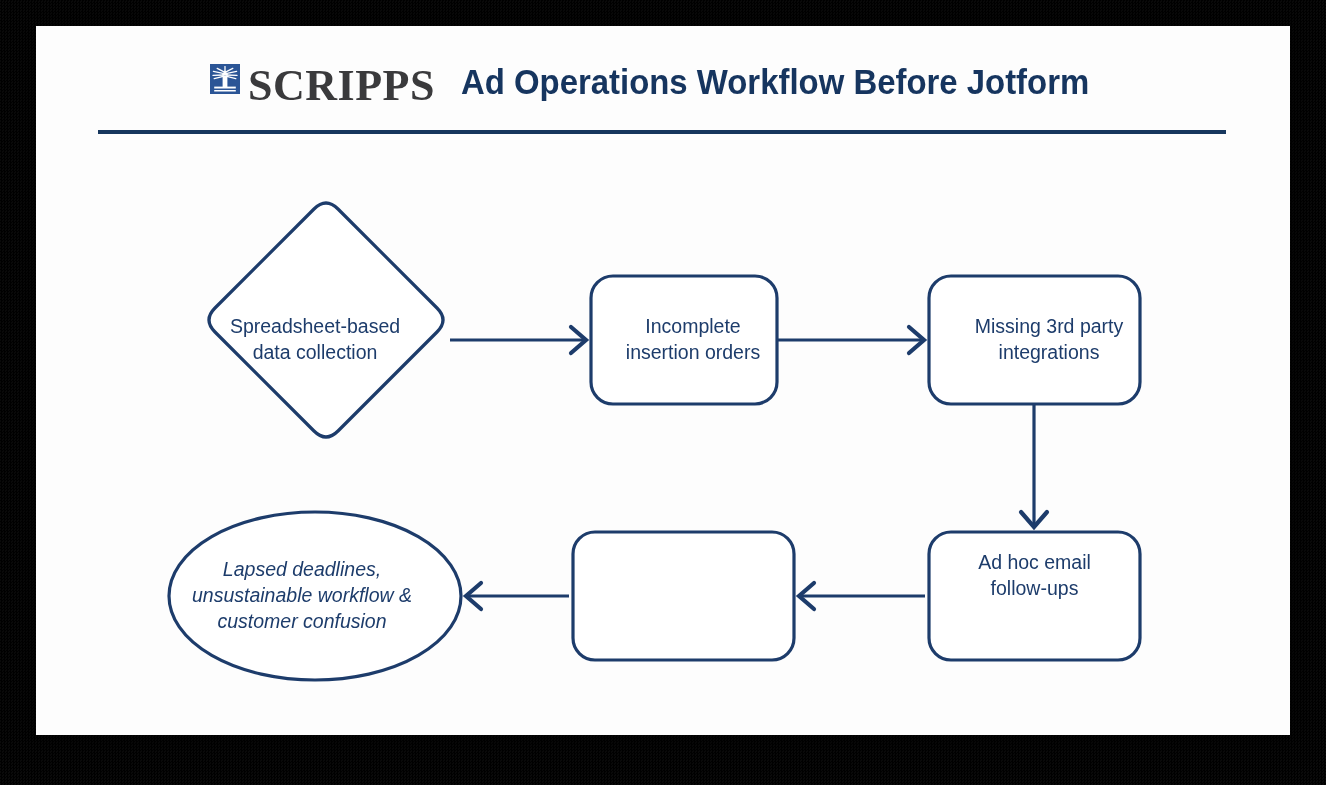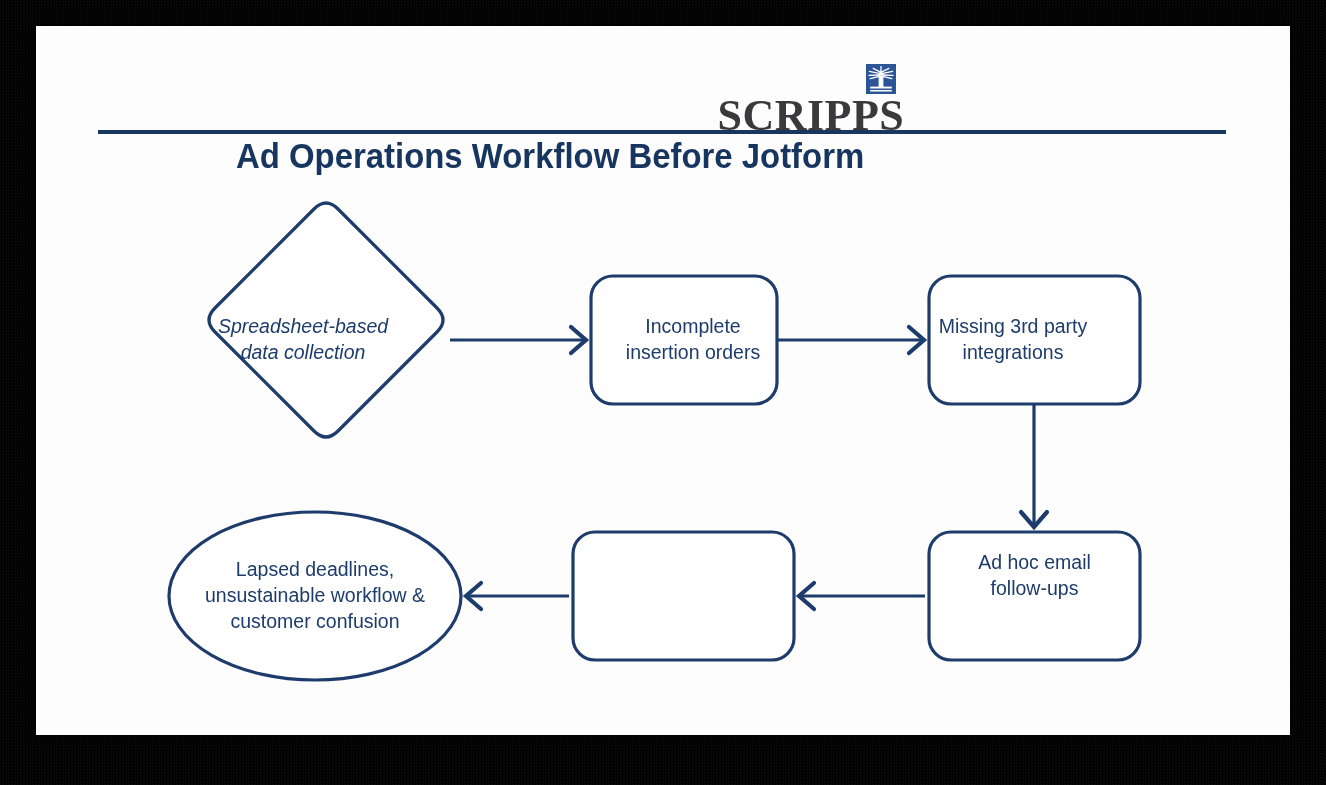--- a/index.html
+++ b/index.html
@@ -42,23 +42,22 @@
     left: 0;
     top: 0;
     width: 100%;
     height: 120px;
   }
   #brand-row {
     position: absolute;
     left: 174px;
     top: 38px;
     display: flex;
-    align-items: flex-end;
+    align-items: flex-start;
     white-space: nowrap;
-    flex-direction: column;
   }
   #logo-mark {
     width: 30px;
     height: 30px;
     flex: 0 0 auto;
     display: block;
     margin-right: 8px;
   }
   #wordmark {
     font-family: "Liberation Serif", "DejaVu Serif", serif;
@@ -188,31 +187,31 @@
         <path d="M 985 366 L 998 381 L 1011 366" stroke-width="4.2" stroke-linecap="round"></path>
 
         <line x1="889" y1="450" x2="762" y2="450"></line>
         <path d="M 778 437 L 763 450 L 778 463" stroke-width="4.2" stroke-linecap="round"></path>
 
         <line x1="533" y1="450" x2="429" y2="450"></line>
         <path d="M 445 437 L 430 450 L 445 463" stroke-width="4.2" stroke-linecap="round"></path>
       </g>
     </svg>
 
-    <div class="node-label" style="left:152px; top:154px; width:230px; height:80px;font-style:italic;">Spreadsheet-based
+    <div class="node-label" style="left:164px; top:154px; width:230px; height:80px;">Spreadsheet-based
 data collection</div>
 
     <div class="node-label" style="left:555px; top:154px; width:204px; height:80px;">Incomplete
 insertion orders</div>
 
-    <div class="node-label" style="left:857px; top:154px; width:240px; height:80px;">Missing 3rd party
+    <div class="node-label" style="left:893px; top:154px; width:240px; height:80px;">Missing 3rd party
 integrations</div>
 
     <div class="node-label" style="left:893px; top:390px; width:211px; height:80px;">Ad hoc email
 follow-ups</div>
 
 
-    <div class="node-label" style="left:139px; top:398px; width:280px; height:104px;">Lapsed deadlines,
+    <div class="node-label" style="left:126px; top:398px; width:280px; height:104px;font-style:italic;">Lapsed deadlines,
 unsustainable workflow &amp;
 customer confusion</div>
 
   </div>
 </div>
 
 </body></html>

